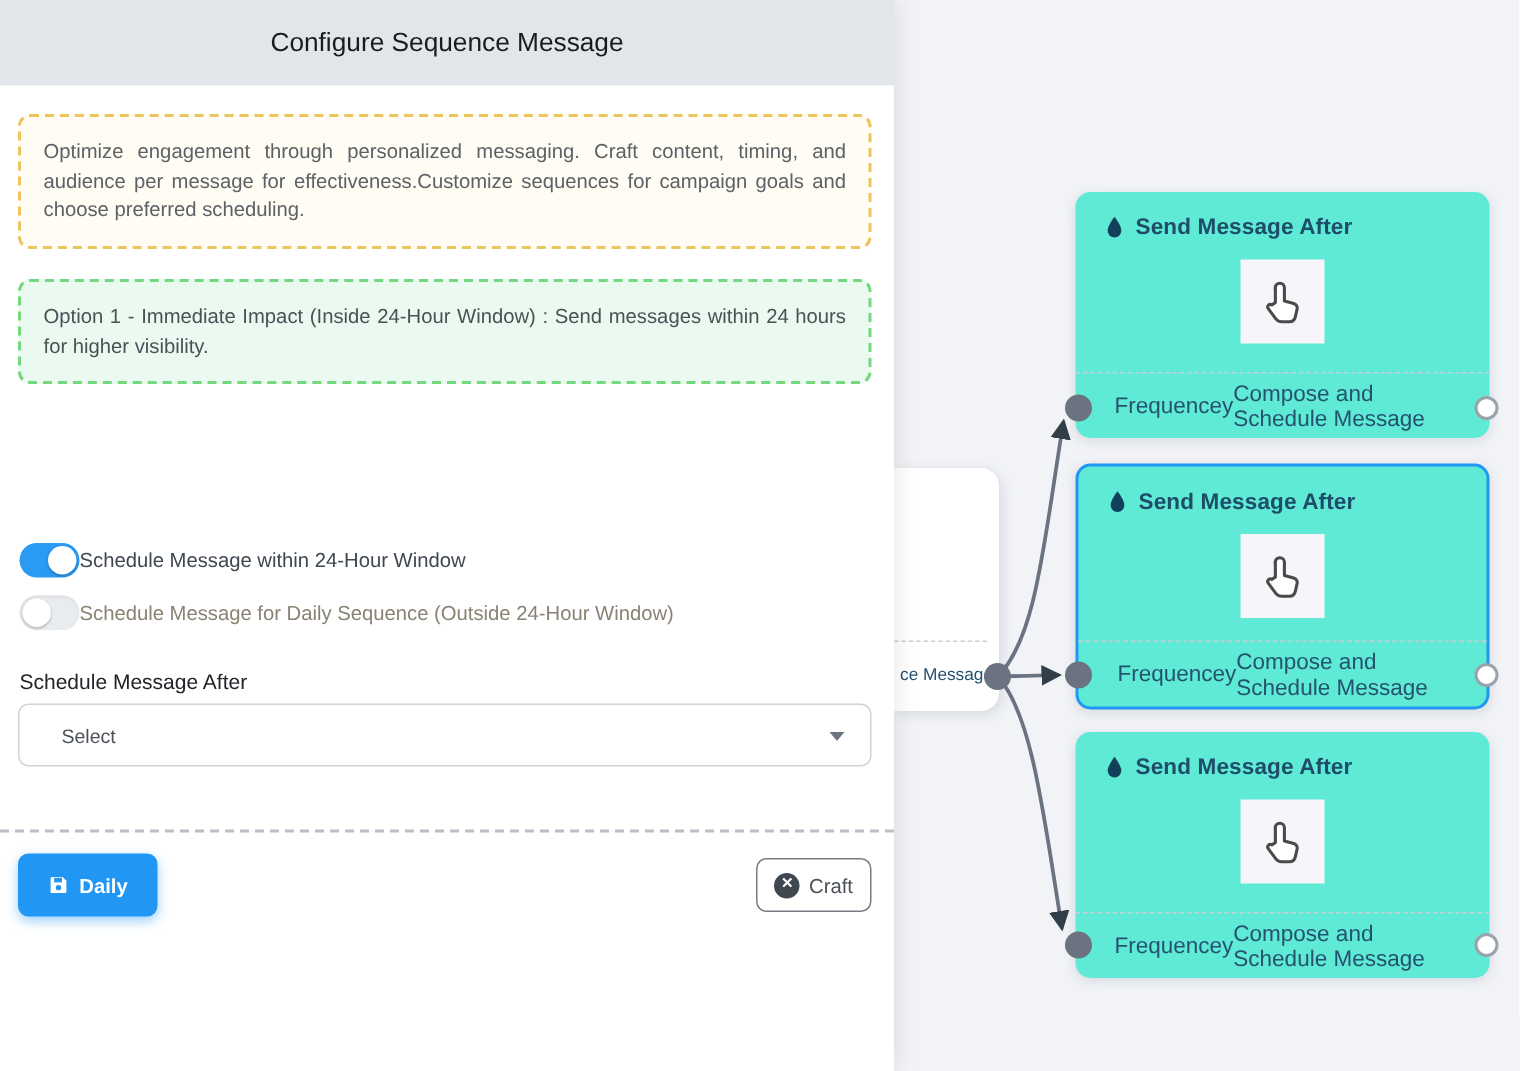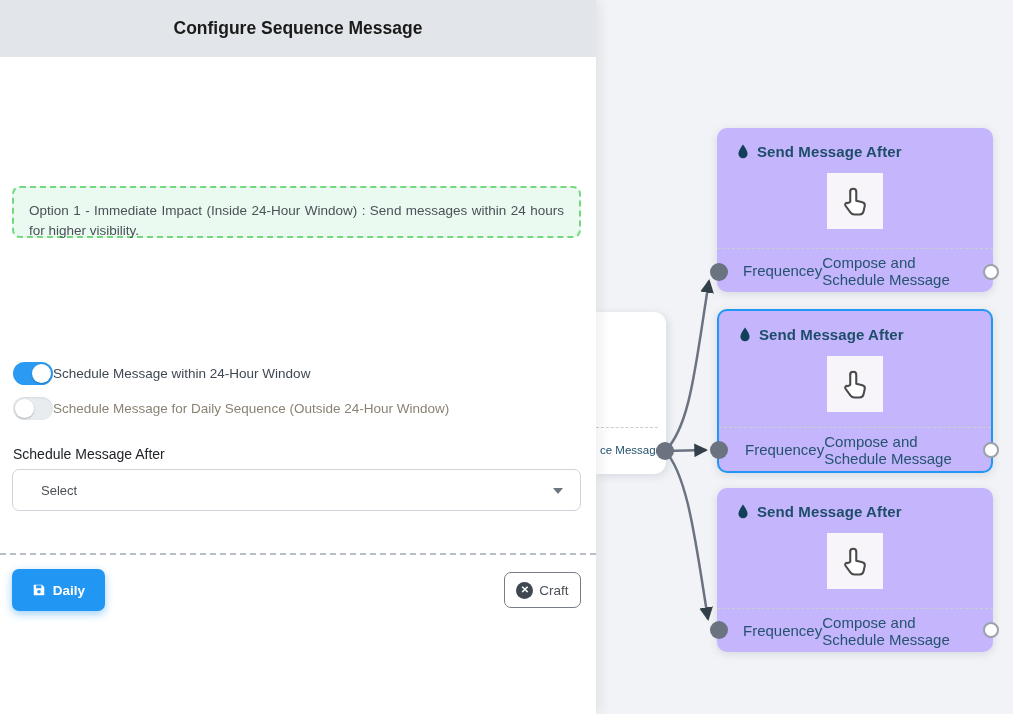--- a/index.html
+++ b/index.html
@@ -5,21 +5,21 @@
   * { margin:0; padding:0; box-sizing:border-box; }
   html,body { width:1013px; height:714px; overflow:hidden; background:#fff;
     font-family:"Liberation Sans","DejaVu Sans",sans-serif; }
   .app { position:relative; width:1013px; height:714px; }
 
   
   .flow-area { position:absolute; left:596px; top:0; width:417px; height:714px;
     background:#f1f3f6; overflow:hidden; }
   .edges-svg { position:absolute; left:0; top:0; z-index:1; }
 
-  .node-card { position:absolute; left:121px; width:276px; height:164px; background:#c4b5fd;
+  .node-card { position:absolute; left:121px; width:276px; height:164px; background:#5eead4;
     border-radius:10px; box-shadow:0 2px 8px rgba(90,100,120,.18); z-index:2; }
   .node-card.selected { border:2px solid #2196f3; }
   .node-header { display:flex; align-items:center; gap:7px; padding:15px 0 0 19px; }
   .node-title { font-size:15px; font-weight:700; color:#1d4d68; letter-spacing:.1px; }
   .tap-box { position:absolute; left:50%; top:45px; transform:translateX(-50%);
     width:56px; height:56px; background:#f7f5fa; display:flex; align-items:center;
     justify-content:center; cursor:pointer; }
   .node-footer { position:absolute; left:0; right:0; bottom:0; height:44px;
     border-top:1px dashed #c9ced5; display:flex; align-items:center;
     justify-content:space-between; padding:0 22px 0 26px; }
@@ -35,26 +35,26 @@
   .port { position:absolute; width:18px; height:18px; border-radius:50%; background:#6b7280;
     z-index:3; cursor:crosshair; }
   .ring { position:absolute; width:16px; height:16px; border-radius:50%; background:#fff;
     border:2px solid #9aa2ab; z-index:3; cursor:crosshair; }
 
   
   .modal { position:absolute; left:0; top:0; width:596px; height:714px; background:#fff;
     box-shadow:4px 0 12px rgba(0,0,0,.07); z-index:5; }
   .modal-header { height:57px; background:#e2e5e9; display:flex; align-items:center;
     justify-content:center; }
-  .modal-title { font-size:17.5px; font-weight:700; color:#1b1b1b; }
+  .modal-title { font-size:17.5px; font-weight:400; color:#1b1b1b; }
 
   .info-box { position:absolute; left:12px; width:569px; border-radius:8px; padding:13px 15px;
     font-size:13.5px; line-height:1.45; text-align:justify; }
   .box-yellow { top:76px; height:90px; border:2px dashed #eec45f; background:#fffdf3; color:#5d6166; }
-  .box-green1 { top:186px; height:52px; }
+  .box-green1 { top:186px; height:70px; }
   .box-green2 { top:274px; height:70px; }
   .box-green { border:2px dashed #74d97e; background:#eafaf0; color:#4b5157; }
 
   .toggle-row { position:absolute; left:13px; display:flex; align-items:center; }
   .toggle-row.r1 { top:362px; }
   .toggle-row.r2 { top:397px; }
   .switch { position:relative; width:40px; height:23px; border-radius:12px; cursor:pointer; flex:0 0 auto; }
   .switch .knob { position:absolute; top:2px; width:19px; height:19px; border-radius:50%;
     background:#fff; box-shadow:0 1px 2px rgba(0,0,0,.25); }
   .switch.on { background:#2b9af3; }
@@ -177,20 +177,21 @@
     <div class="ring" style="left:387px; top:264px;"></div>
     <div class="ring" style="left:387px; top:442px;"></div>
     <div class="ring" style="left:387px; top:622px;"></div>
   </div>
 
   <div class="modal">
     <div class="modal-header">
       <div class="modal-title">Configure Sequence Message</div>
     </div>
 
+    <div class="info-box box-yellow">Optimize engagement through personalized messaging. Craft content, timing, and audience per message for effectiveness.Customize sequences for campaign goals and choose preferred scheduling.</div>
     <div class="info-box box-green box-green1">Option 1 - Immediate Impact (Inside 24-Hour Window) : Send messages within 24 hours for higher visibility.</div>
 
     <div class="toggle-row r1">
       <div class="switch on">
           <div class="knob"></div>
         </div>
       <span class="toggle-label-on">Schedule Message within 24-Hour Window</span>
     </div>
     <div class="toggle-row r2">
       <div class="switch off">

